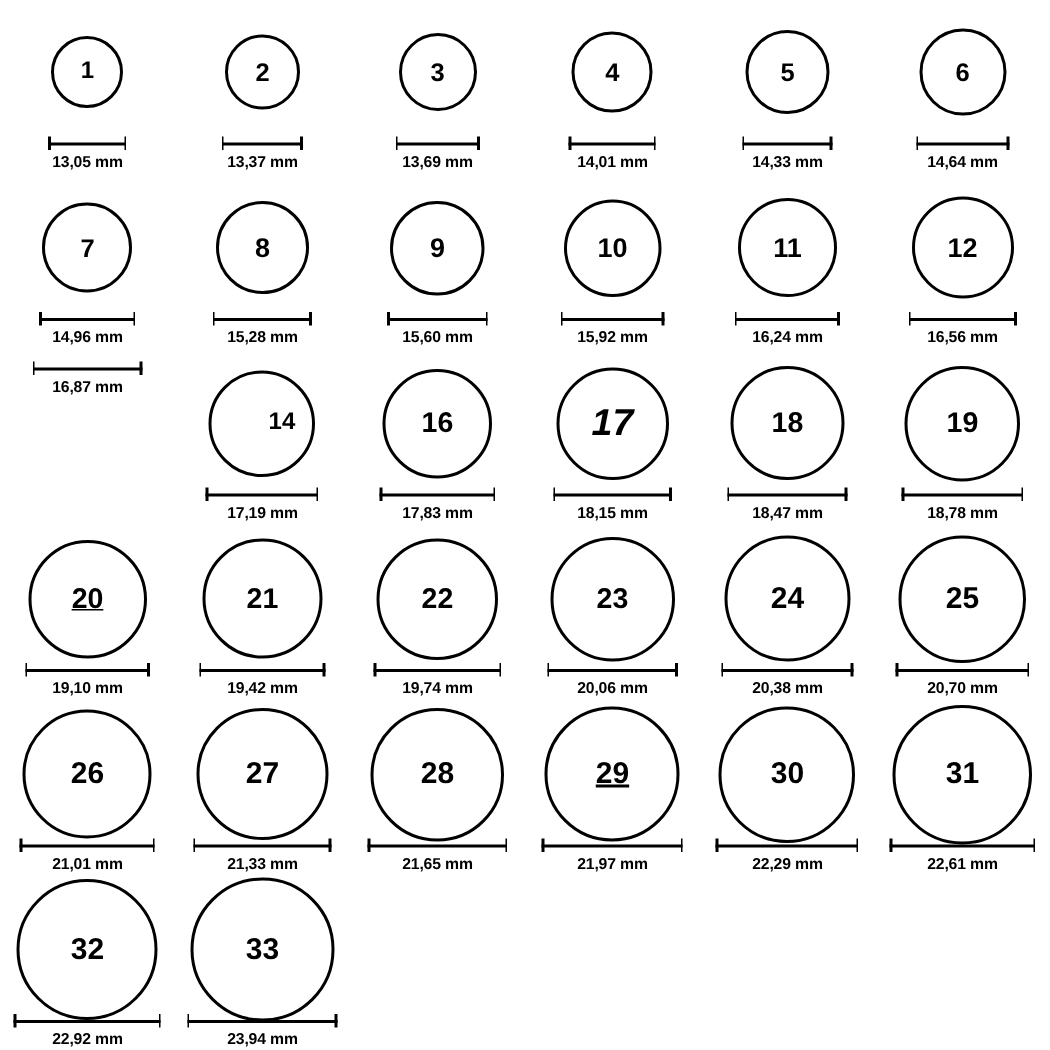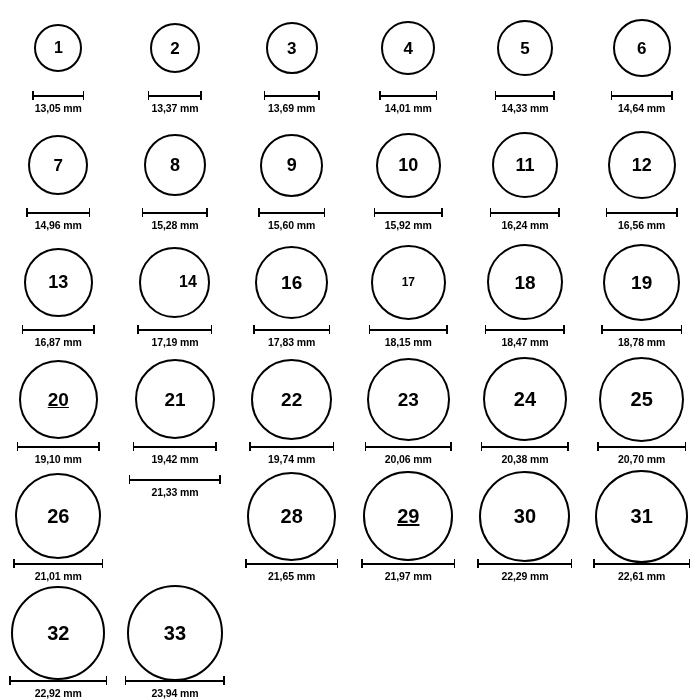--- a/index.html
+++ b/index.html
@@ -243,25 +243,20 @@
           </div>
         </div>
         <div class="measure" style="width: 72px;">
           <div class="bar"></div>
           <div class="tick left"></div>
           <div class="tick right"></div>
         </div>
         <div class="dim-label">16,56 mm</div>
       </div>
       <div class="size-cell">
-        <div class="ring-wrap">
-          <div class="ring" style="width: 69px; height: 69px;">
-            <span class="ring-number" style="font-size: 18px;">13</span>
-          </div>
-        </div>
         <div class="measure" style="width: 73px;">
           <div class="bar"></div>
           <div class="tick left"></div>
           <div class="tick right"></div>
         </div>
         <div class="dim-label">16,87 mm</div>
       </div>
       <div class="size-cell">
         <div class="ring-wrap">
           <div class="ring" style="width: 71px; height: 71px;">
@@ -284,21 +279,21 @@
         <div class="measure" style="width: 77px;">
           <div class="bar"></div>
           <div class="tick left"></div>
           <div class="tick right"></div>
         </div>
         <div class="dim-label">17,83 mm</div>
       </div>
       <div class="size-cell">
         <div class="ring-wrap">
           <div class="ring" style="width: 75px; height: 75px;">
-            <span class="ring-number" style="font-size: 12px;">17</span>
+            <span class="ring-number" style="font-size: 25px; font-style: italic;">17</span>
           </div>
         </div>
         <div class="measure" style="width: 79px;">
           <div class="bar"></div>
           <div class="tick left"></div>
           <div class="tick right"></div>
         </div>
         <div class="dim-label">18,15 mm</div>
       </div>
       <div class="size-cell">
@@ -412,20 +407,25 @@
           </div>
         </div>
         <div class="measure" style="width: 90px;">
           <div class="bar"></div>
           <div class="tick left"></div>
           <div class="tick right"></div>
         </div>
         <div class="dim-label">21,01 mm</div>
       </div>
       <div class="size-cell">
+        <div class="ring-wrap">
+          <div class="ring" style="width: 88px; height: 88px;">
+            <span class="ring-number" style="font-size: 20px;">27</span>
+          </div>
+        </div>
         <div class="measure" style="width: 92px;">
           <div class="bar"></div>
           <div class="tick left"></div>
           <div class="tick right"></div>
         </div>
         <div class="dim-label">21,33 mm</div>
       </div>
       <div class="size-cell">
         <div class="ring-wrap">
           <div class="ring" style="width: 89px; height: 89px;">

